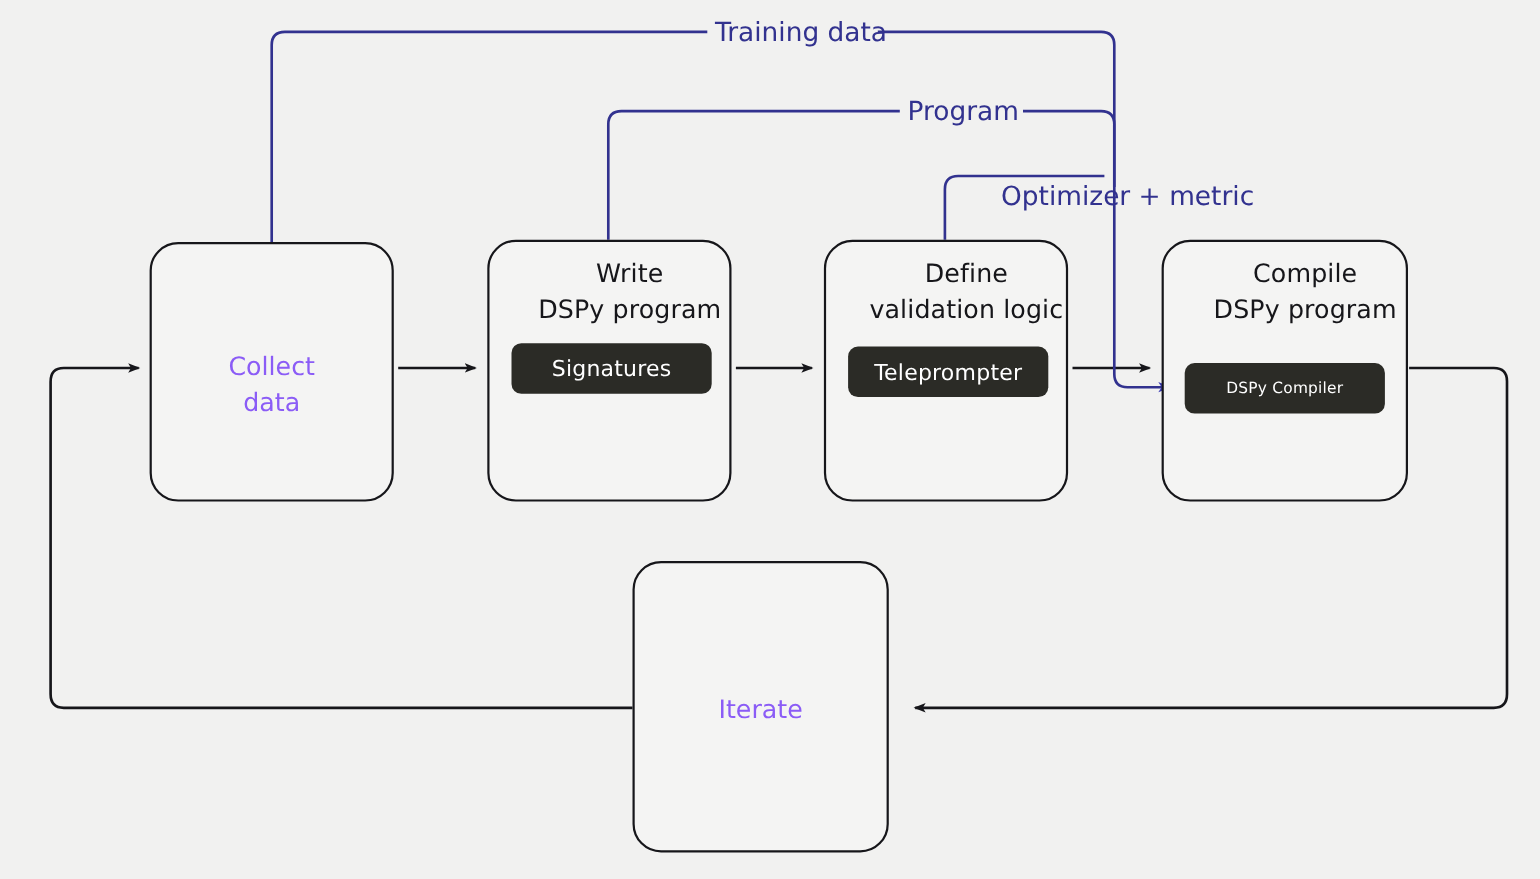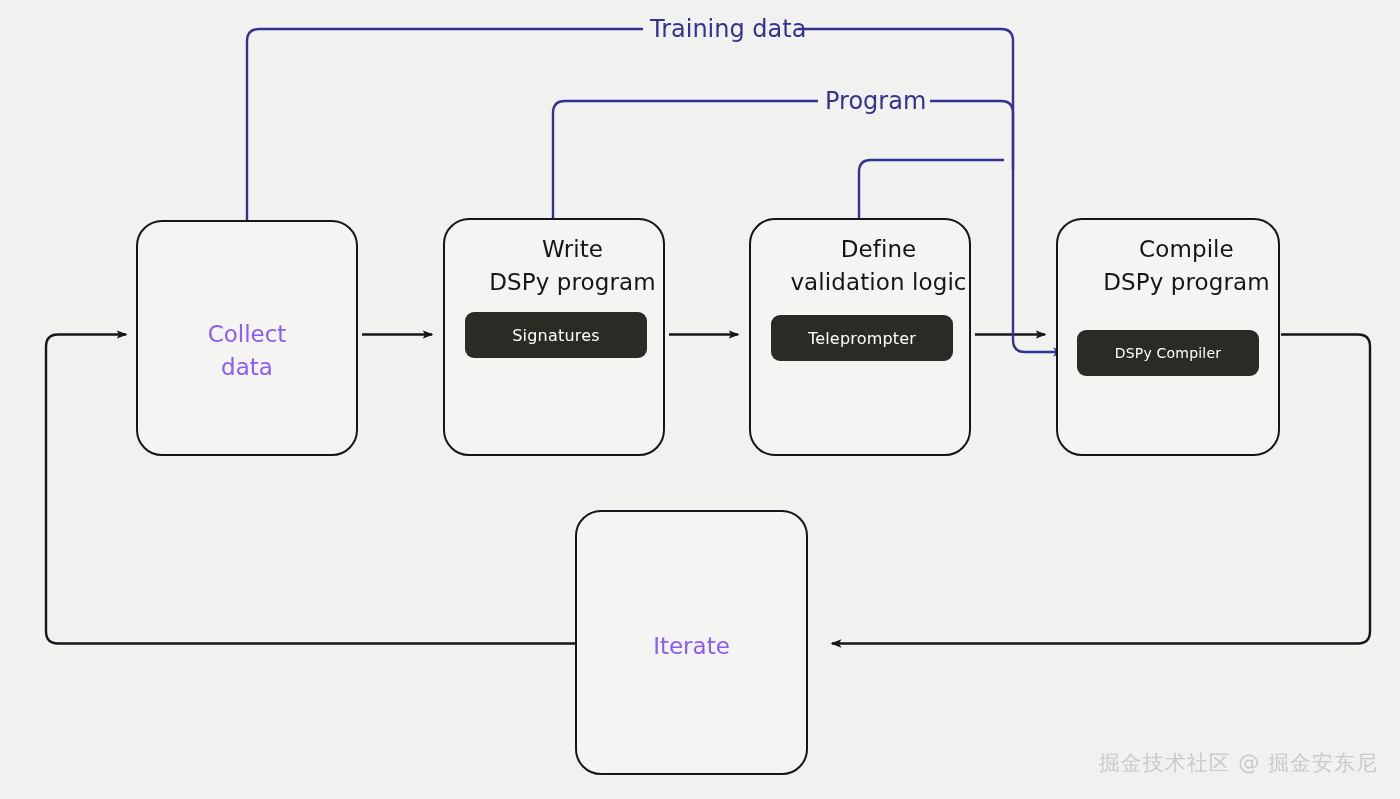--- a/index.html
+++ b/index.html
@@ -29,21 +29,20 @@
     pointer-events: none;
   }
   .node {
     position: absolute;
     box-sizing: border-box;
     background: #f4f4f3;
     border: 2.4px solid #16161a;
     border-radius: 26px;
     display: flex;
     flex-direction: column;
-    align-items: center;
     padding-left: 37px;
   }
   .node-title {
     text-align: center;
     color: #16161a;
     font-size: 23px;
     line-height: 33px;
     white-space: pre-line;
     letter-spacing: 0.1px;
   }
@@ -58,21 +57,21 @@
   }
   .pill {
     position: absolute;
     box-sizing: border-box;
     background: #2b2b26;
     border-radius: 9px;
     color: #ffffff;
     display: flex;
     align-items: center;
     justify-content: center;
-    font-size: 16px;
+    font-size: 20px;
     letter-spacing: 0.2px;
   }
   .pill.small {
     font-size: 14px;
   }
   .edge-label {
     position: absolute;
     color: #32328f;
     font-size: 24px;
     line-height: 26px;
@@ -165,16 +164,16 @@
   </div>
 
   <div class="node" style="left:575px; top:510px; width:233px; height:265px;">
     <div class="node-center-title" style="top:118px;">Iterate</div>
   </div>
 
   <div class="edge-label" style="left:650px; top:16px;">Training data</div>
 
   <div class="edge-label" style="left:825px; top:88px;text-align:right;">Program</div>
 
+  <div class="edge-label" style="left:910px; top:165px;">Optimizer + metric</div>
 
-  <div class="watermark" style="right:22px; bottom:22px;">掘金技术社区 @ 掘金安东尼</div>
 
 </div>
 
 </body></html>

